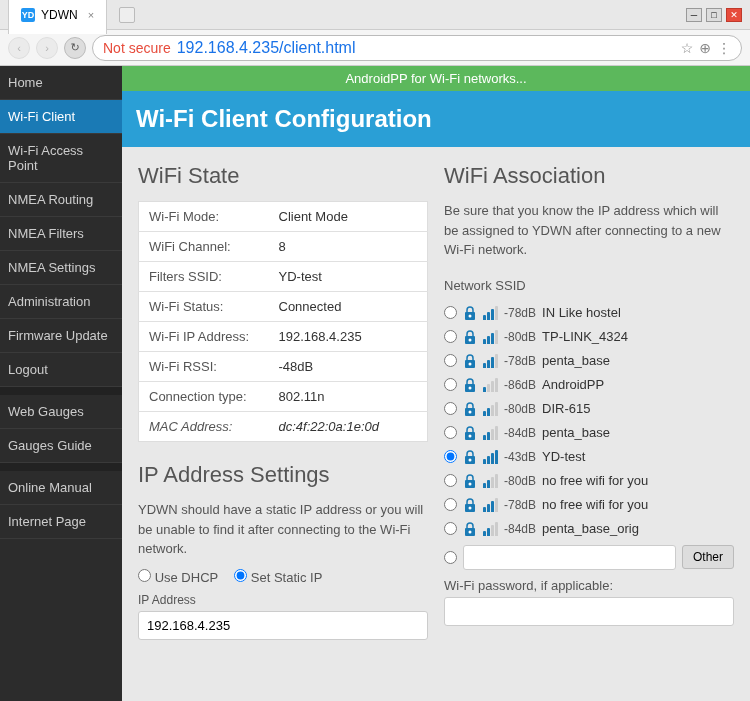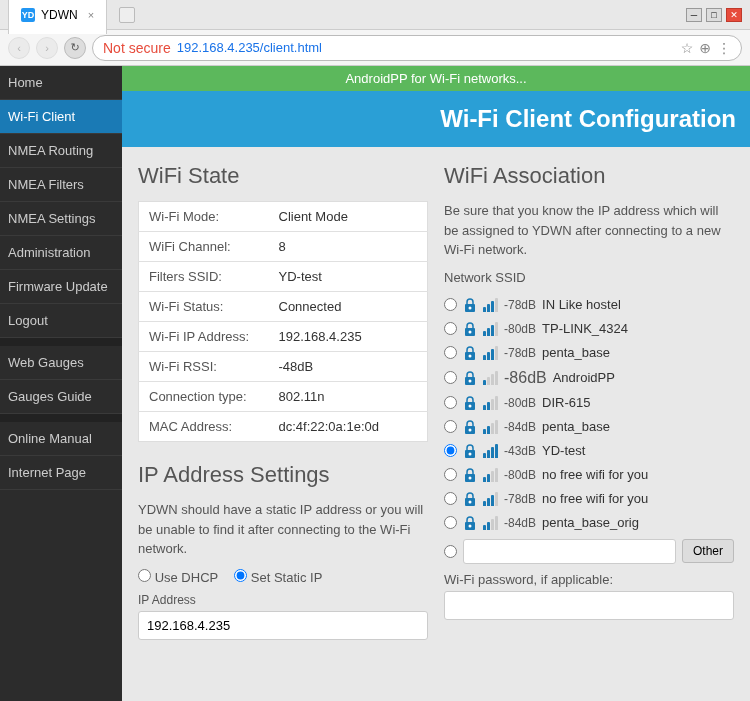--- a/index.html
+++ b/index.html
@@ -91,21 +91,21 @@
       border-radius: 13px;
       background: white;
       display: flex;
       align-items: center;
       padding: 0 10px;
       gap: 6px;
       font-size: 12px;
       color: #333;
     }
     .not-secure { color: #e74c3c; font-size: 14px; }
-    .address-url { color: #333; font-size: 13px; }
+    .address-url { color: #333; font-size: 16px; }
     .address-url span { color: #1a73e8; }
     .addr-icons { margin-left: auto; display: flex; gap: 6px; color: #888; font-size: 14px; }
 
     
     .page-container { display: flex; height: calc(701px - 66px); overflow: hidden; }
 
     
     .sidebar {
       width: 122px;
       background: #2c2c2c;
@@ -132,21 +132,21 @@
       color: white;
       text-align: center;
       padding: 5px;
       font-size: 13px;
     }
 
     
     .page-header {
       background: #2a9fd6;
       color: white;
-      text-align: right;
+      text-align: left;
       padding: 14px;
       font-size: 24px;
       font-weight: bold;
     }
 
     
     .content-area {
       display: flex;
       gap: 0;
       padding: 16px;
@@ -165,21 +165,21 @@
 
     
     .wifi-table {
       background: white;
       border: 1px solid #ddd;
       border-radius: 4px;
       width: 100%;
       border-collapse: collapse;
     }
     .wifi-table tr { border-bottom: 1px solid #e0e0e0; }
-    .wifi-table tr:last-child { border-bottom: none; }
+    .wifi-table tr:last-child { border-bottom: none; font-style: italic; }
     .wifi-table td {
       padding: 7px 10px;
       font-size: 13px;
       color: #333;
     }
     .wifi-table td:first-child { color: #555; width: 130px; }
     .wifi-table td:last-child { color: #333; }
 
     
     .ip-section { margin-top: 20px; }
@@ -188,21 +188,21 @@
     .field-label { font-size: 12px; color: #555; margin-bottom: 4px; }
     .field-input {
       width: 100%;
       padding: 6px 8px;
       border: 1px solid #ccc;
       border-radius: 3px;
       font-size: 13px;
     }
 
     
-    .assoc-desc { font-size: 13px; color: #555; margin-bottom: 10px; line-height: 1.5; }
+    .assoc-desc { font-size: 13px; color: #555; margin-bottom: 18px; line-height: 1.5; }
     .network-ssid-label { font-size: 13px; color: #555; margin-bottom: 8px; }
     .network-list { list-style: none; }
     .network-item {
       display: flex;
       align-items: center;
       gap: 6px;
       padding: 4px 0;
       font-size: 13px;
       color: #333;
     }
@@ -283,20 +283,21 @@
       <span>⋮</span>
     </div>
   </div>
 </div>
 
 <div class="page-container">
 
   <nav class="sidebar">
     <div class="sidebar-item">Home</div>
     <div class="sidebar-item active">Wi-Fi Client</div>
+    <div class="sidebar-item">Wi-Fi Access Point</div>
     <div class="sidebar-item">NMEA Routing</div>
     <div class="sidebar-item">NMEA Filters</div>
     <div class="sidebar-item">NMEA Settings</div>
     <div class="sidebar-item">Administration</div>
     <div class="sidebar-item">Firmware Update</div>
     <div class="sidebar-item">Logout</div>
     <div class="sidebar-divider"></div>
     <div class="sidebar-item">Web Gauges</div>
     <div class="sidebar-item">Gauges Guide</div>
     <div class="sidebar-divider"></div>
@@ -441,21 +442,21 @@
     <path d="M4 7V5a3 3 0 0 1 6 0v2" fill="none" stroke="#1a7ab5" stroke-width="1.5"></path>
     <circle cx="7" cy="11" r="1.5" fill="white"></circle>
   </svg>
               </span>
     <div class="signal-bars">
                 <div class="bar" style="height:5px;"></div>
                 <div class="bar empty" style="height:8px;"></div>
                 <div class="bar empty" style="height:11px;"></div>
                 <div class="bar empty" style="height:14px;"></div>
               </div>
-    <span style="color:#555;font-size:16px;">-86dB</span>
+    <span style="color:#555;font-size:12px;">-86dB</span>
     <span>AndroidPP</span>
   </li>
             <li class="network-item">
     <input type="radio" name="network" style="">
     <span style="display:inline-flex;align-items:center;width:14px;height:16px;">
                 <svg viewBox="0 0 14 16">
     <rect x="2" y="7" width="10" height="8" rx="1" fill="#1a7ab5"></rect>
     <path d="M4 7V5a3 3 0 0 1 6 0v2" fill="none" stroke="#1a7ab5" stroke-width="1.5"></path>
     <circle cx="7" cy="11" r="1.5" fill="white"></circle>
   </svg>

